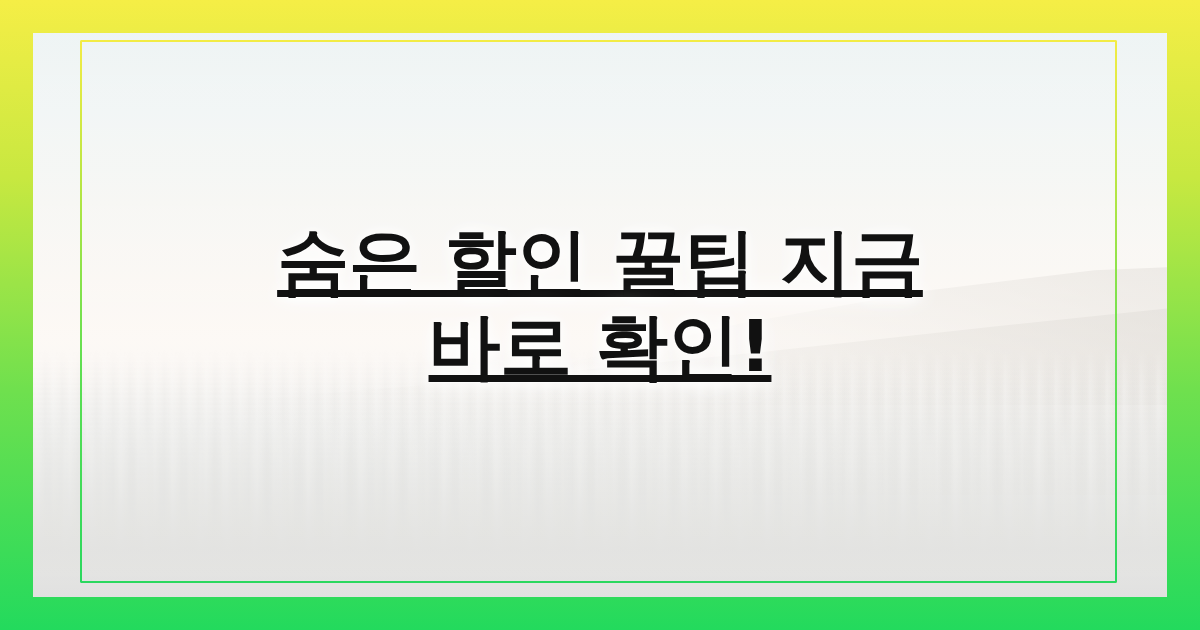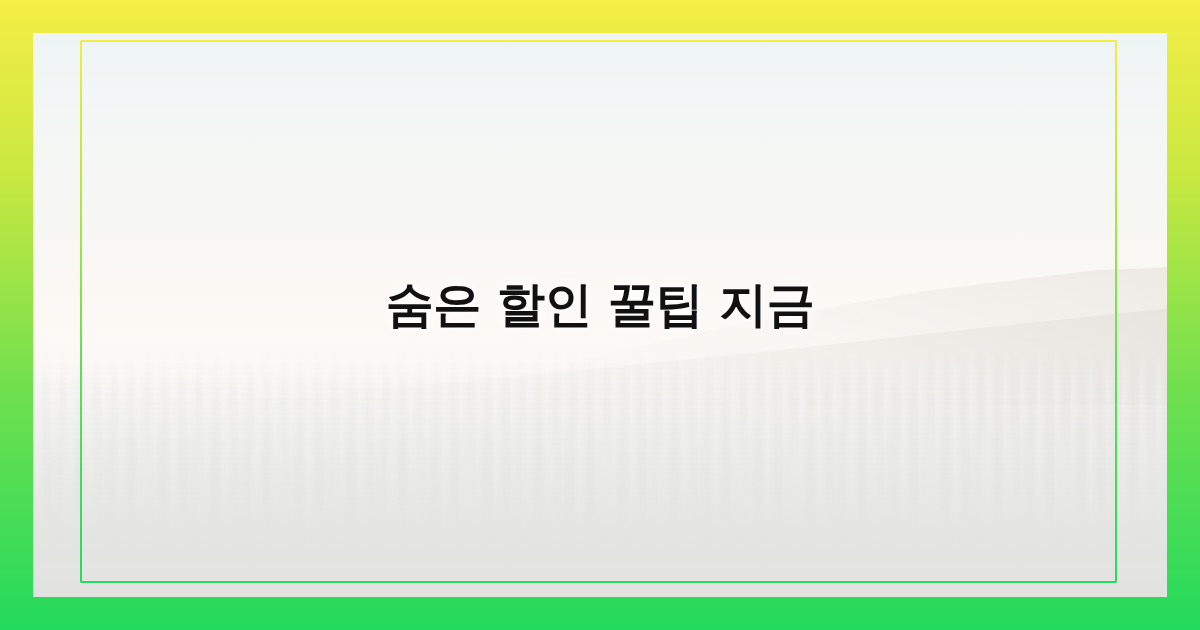--- a/index.html
+++ b/index.html
@@ -179,29 +179,30 @@
     padding-bottom: 22px;
   }
 
   .headline {
     margin: 16px;
     padding: 0 60px;
     max-width: 680px;
     text-align: center;
     font-family: "DejaVu Sans", "Liberation Sans", sans-serif;
     font-weight: 700;
-    font-size: 48px;
+    font-size: 72px;
     line-height: 1.18;
     letter-spacing: -0.5px;
     color: #111111;
     text-shadow:
        0 0 12px rgba(255,255,255,0.95),
        0 0 22px rgba(255,255,255,0.85),
        0 0 34px rgba(255,255,255,0.6),
        0 1px 0 rgba(255,255,255,0.5);
+    text-decoration: underline;
   }
 
   .headline .line {
     display: block;
   }
 </style>
 </head>
 <body>
 
 <div class="banner">
@@ -217,17 +218,18 @@
       <div class="photo-haze"></div>
       <div class="photo-foreground"></div>
       <div class="photo-wash"></div>
     </div>
 
     <div class="inset-rule"></div>
 
     <div class="headline-wrap">
       <h1 class="headline">
         <span class="line">숨은 할인 꿀팁 지금</span>
+        <span class="line">바로 확인!</span>
       </h1>
     </div>
 
   </div>
 </div>
 
 </body></html>

